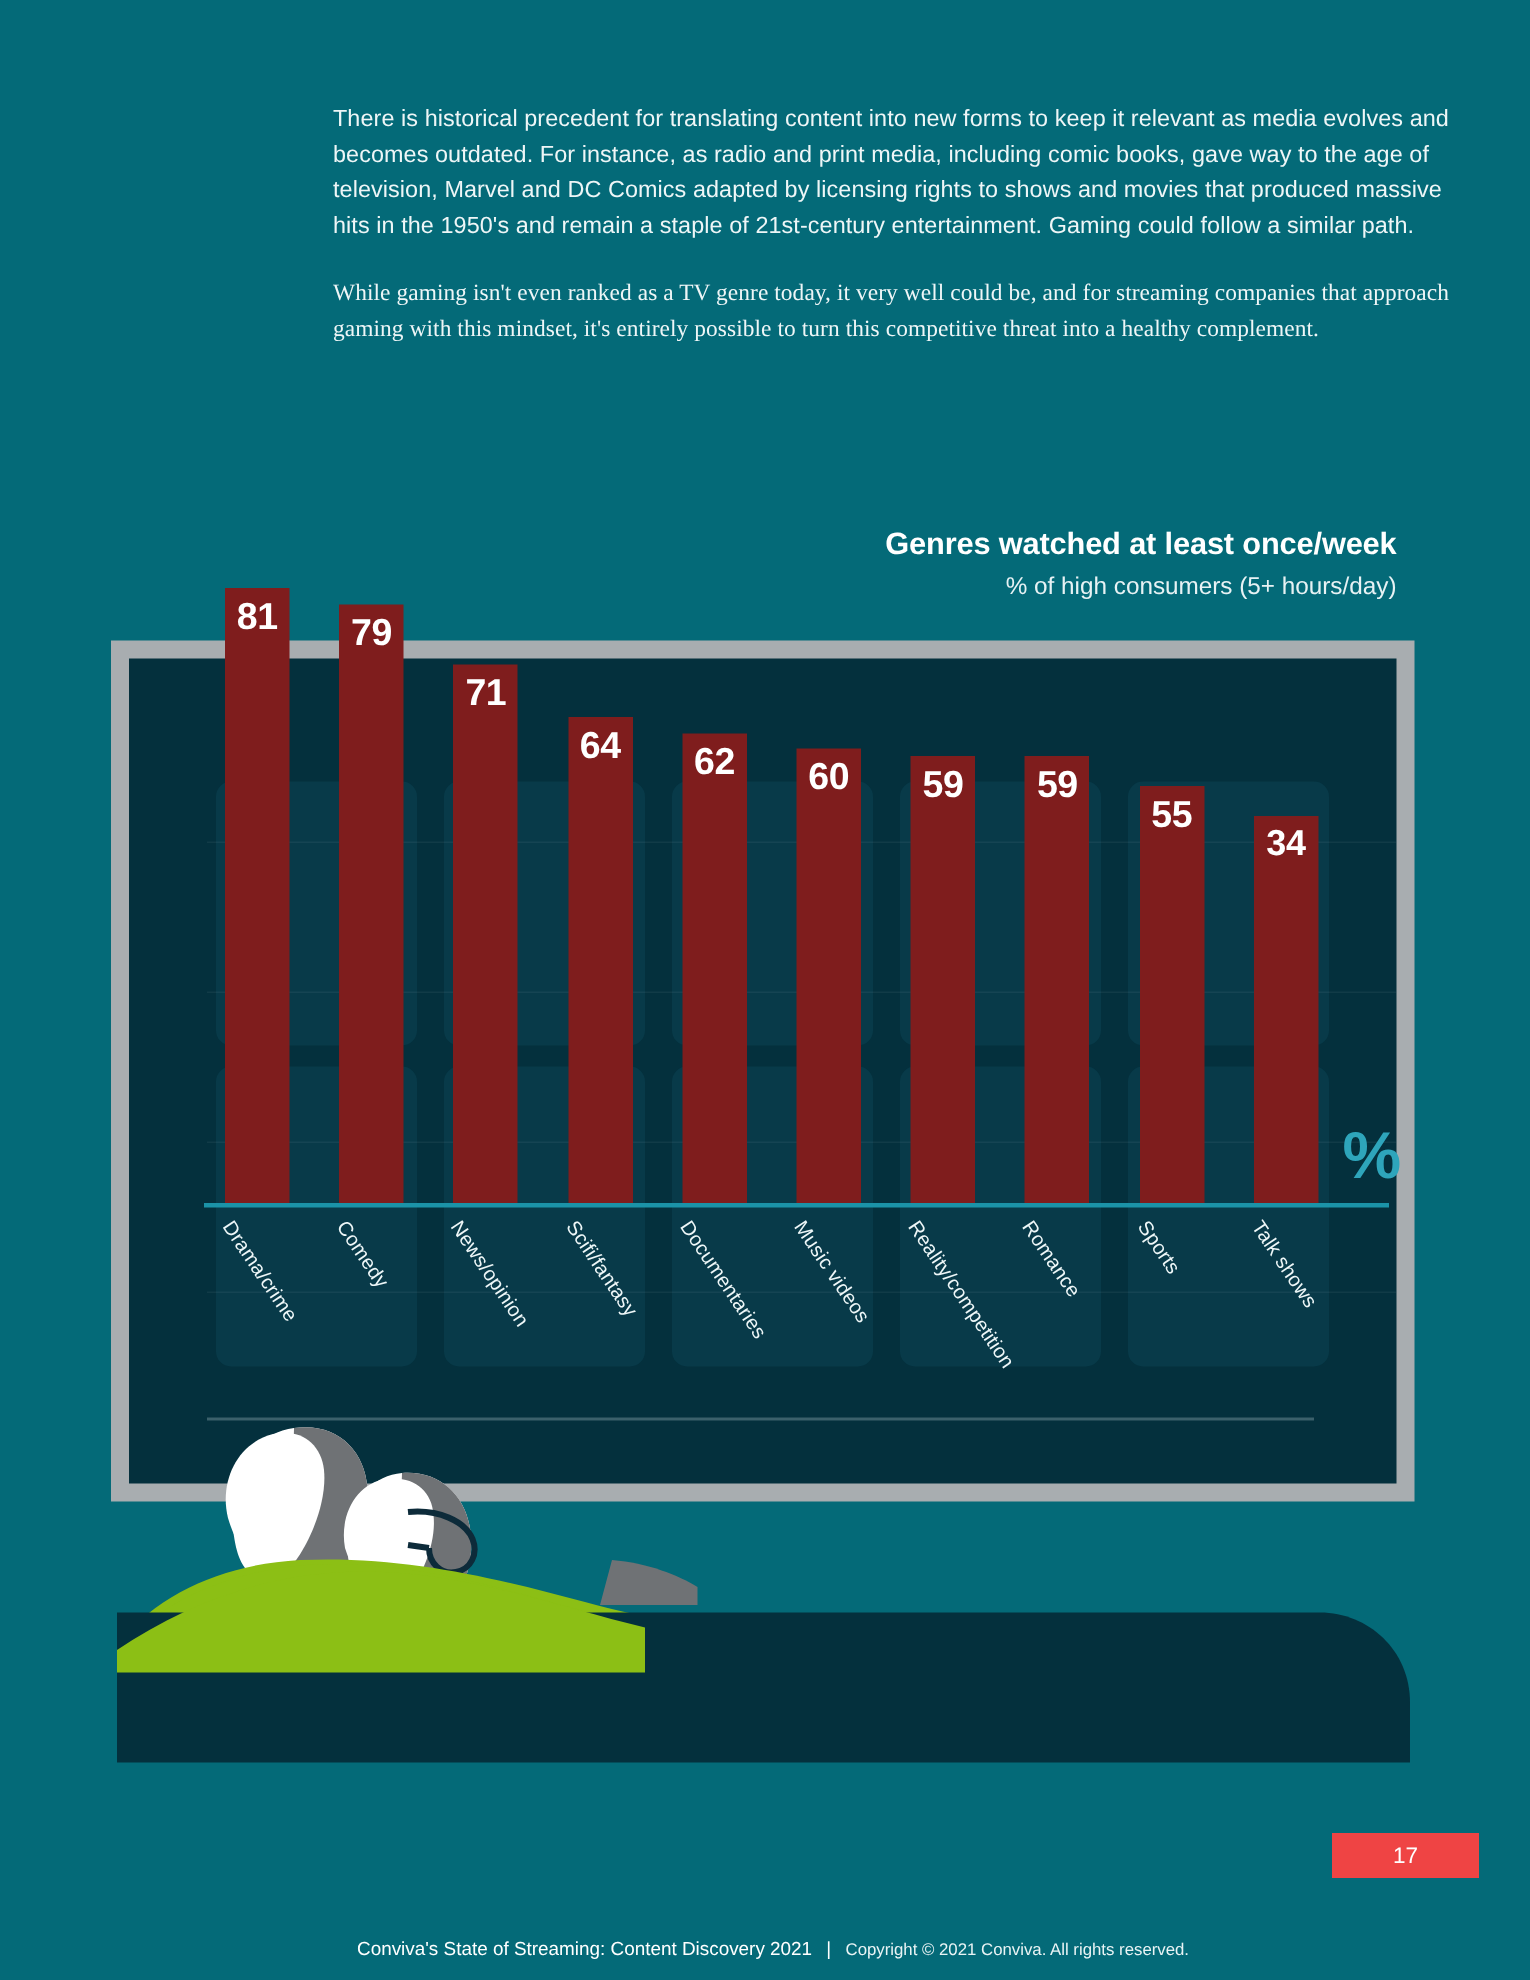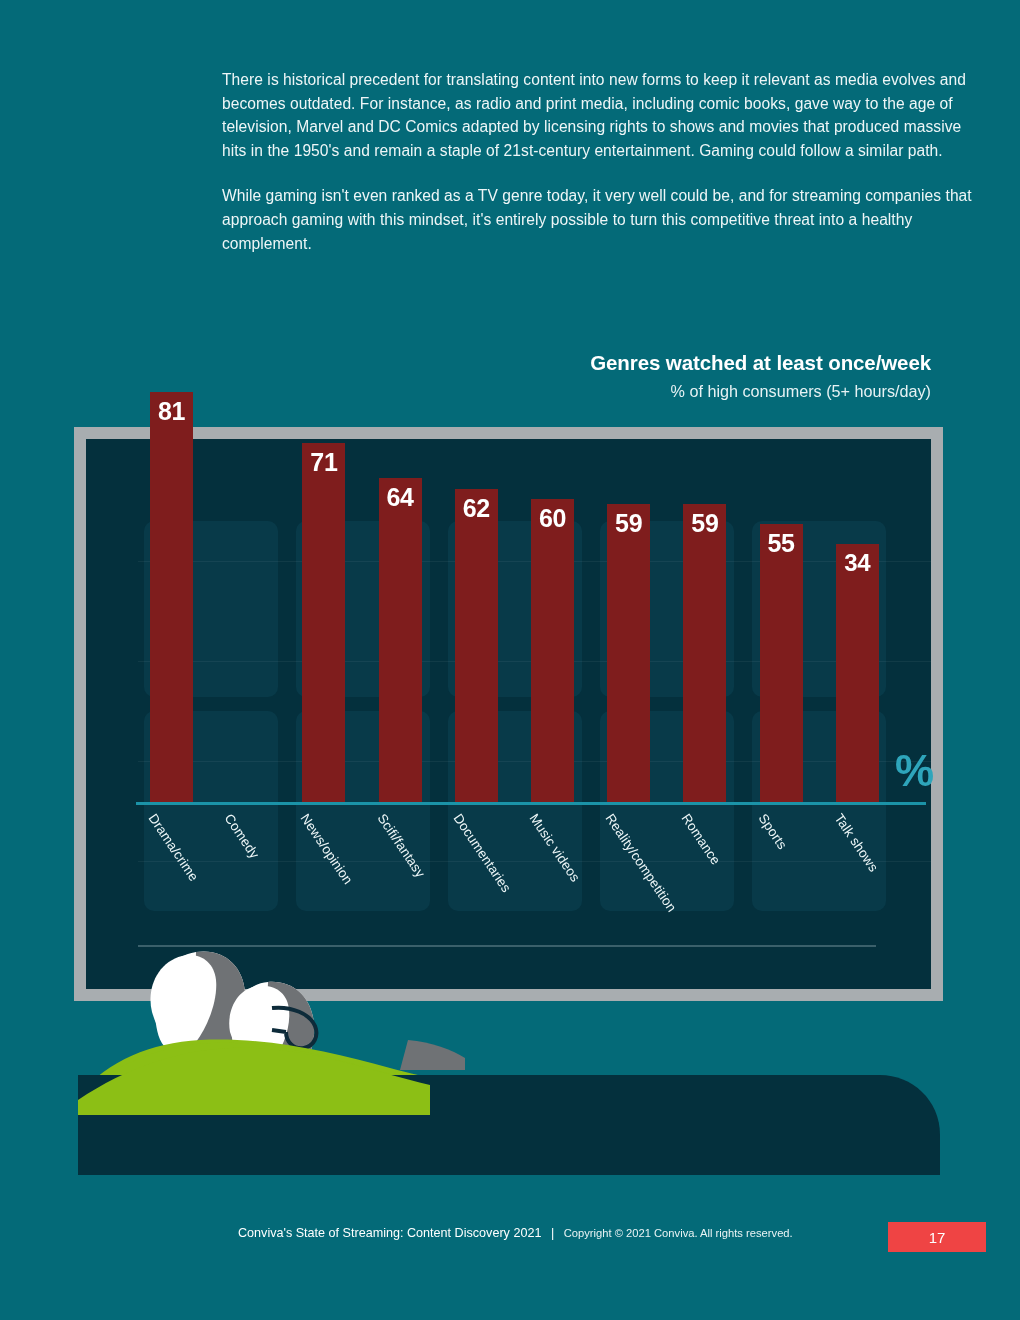--- a/index.html
+++ b/index.html
@@ -22,21 +22,21 @@
     left: 222px;
     top: 68px;
     width: 752px;
   }
   .copy p {
     color: #eef6f7;
     font-size: 15.6px;
     line-height: 23.6px;
     letter-spacing: 0.05px;
   }
-  .copy p + p { margin-top: 22px; }
+  .copy p + p { margin-top: 22px; font-family: Liberation Serif, serif; }
 
   
   .chart-heading {
     position: absolute;
     right: 89px;
     top: 351px;
     text-align: right;
     margin-left: 32px;
   }
   .chart-title {
@@ -166,21 +166,21 @@
     left: 0;
     top: 900px;
     width: 1020px;
     height: 300px;
   }
 
   
   .footer {
     position: absolute;
     left: 0;
-    top: 1222px;
+    top: 1288px;
     width: 1020px;
     height: 32px;
     padding-left: 40px;
   }
   .footer-text {
     position: absolute;
     left: 238px;
     top: 4px;
     color: #ffffff;
     font-size: 12.6px;
@@ -235,20 +235,23 @@
       <div class="gridline" style="top: 422px;"></div>
     </div>
 </div>
 
 <div class="plot" id="plot">
   <div class="baseline"></div>
   <div class="pct-sign">%</div>
 <div class="bar" style="left: 76px; height: 410px;">
       <div class="bar-value">81</div>
     </div>
+    <div class="bar" style="left: 152.2px; height: 399px;">
+      <div class="bar-value">79</div>
+    </div>
     <div class="bar" style="left: 228.4px; height: 359px;">
       <div class="bar-value">71</div>
     </div>
     <div class="bar" style="left: 304.6px; height: 324px;">
       <div class="bar-value">64</div>
     </div>
     <div class="bar" style="left: 380.8px; height: 313px;">
       <div class="bar-value">62</div>
     </div>
     <div class="bar" style="left: 457px; height: 303px;">

